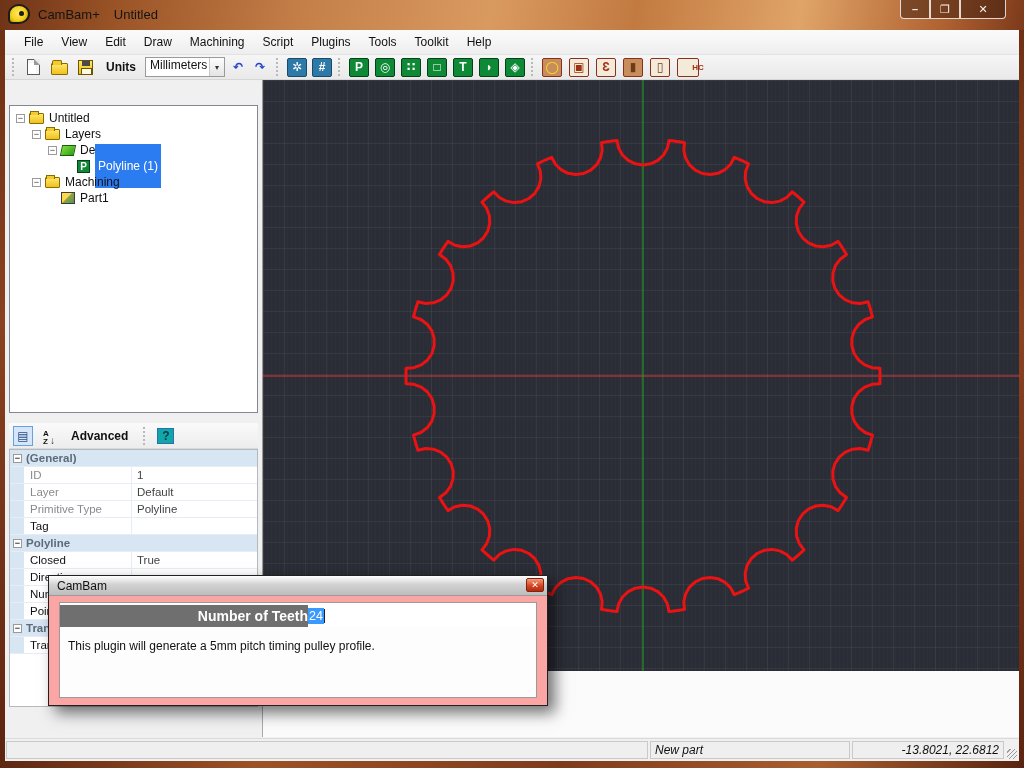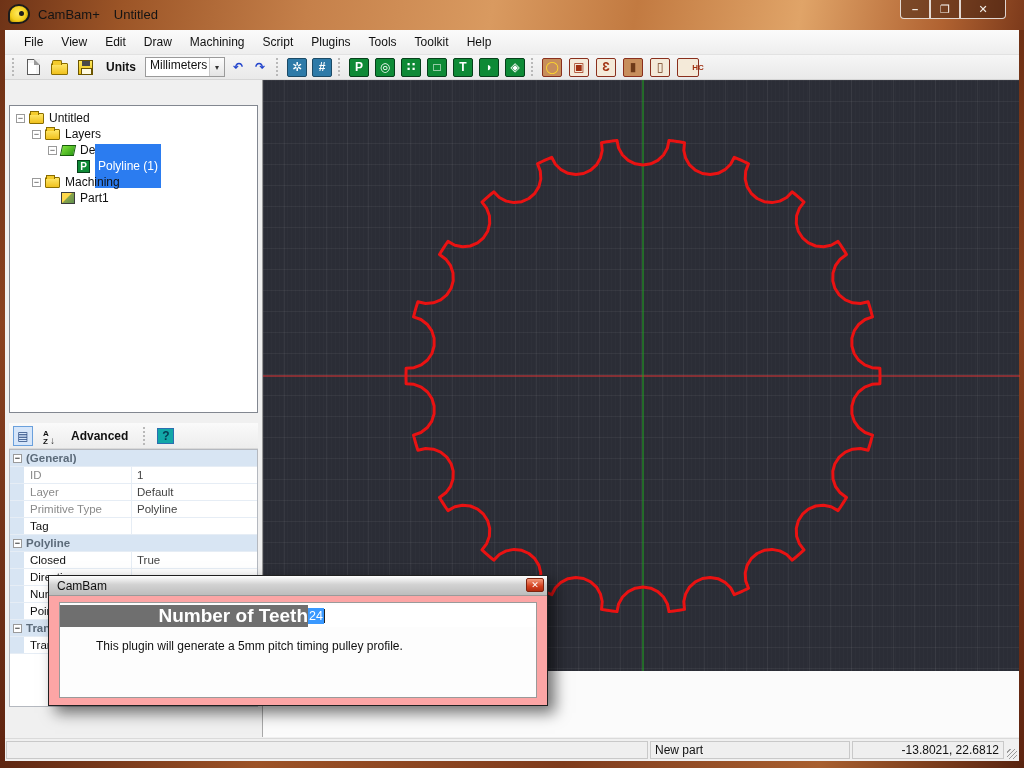--- a/index.html
+++ b/index.html
@@ -128,21 +128,21 @@
       repeating-linear-gradient(to right, rgba(255,255,255,.016) 0 1px, transparent 1px 4px);
     border-left:1px solid #9a9a9a; }
   #canvas svg { position:absolute; inset:0; }
   #below-canvas { position:absolute; left:262px; top:671px; width:757px; height:66px;
     background:#fbfbfb; border-left:1px solid #a8a8a8; }
 
   
   #statusbar { position:absolute; left:5px; top:738px; width:1014px; height:23px;
     background:#f0f0f0; border-top:1px solid #dadada; display:flex; align-items:stretch; }
   .sb-panel { border:1px solid; border-color:#c9c9c9; margin:2px 1px; background:#efefef;
-    font-size:12px; color:#111; display:flex; align-items:center; padding:0 4px; }
+    font-size:12px; color:#111; display:flex; align-items:center; padding:0 4px;font-style:italic; }
   .sb-main { flex:1; }
   .sb-newpart { width:200px; }
   .sb-coords { width:152px; justify-content:flex-end; }
   #grip { width:14px; position:relative; }
   #grip::after { content:""; position:absolute; right:2px; bottom:2px; width:10px; height:10px;
     background:repeating-linear-gradient(135deg,transparent 0 2px,#9a9a9a 2px 3px); }
 
   
   #dialog { position:absolute; left:48px; top:575px; width:500px; height:131px;
     background:#fca5a5; border:1px solid #202020; box-shadow:7px 7px 14px rgba(0,0,0,.55);
@@ -151,25 +151,25 @@
     display:flex; align-items:center; padding-left:8px; font-size:12px; color:#111;
     border-bottom:1px solid #9a9a9a; position:relative; }
   #dlg-close { position:absolute; right:3px; top:2px; width:18px; height:14px;
     background:linear-gradient(#f49a7c,#d3401e 60%,#b22b10); border:1px solid #7e2410;
     border-radius:2px; color:#fff; font-size:9px; font-weight:bold;
     display:flex; align-items:center; justify-content:center; }
   #dlg-body { position:absolute; left:10px; top:26px; width:478px; height:96px;
     background:#fdfdfd; border:1px solid #9a9a9a; }
   #dlg-promptrow { display:flex; height:22px; margin-top:2px; }
   #dlg-promptlabel { width:248px; background:#6f6f6f; color:#fff; font-weight:bold;
-    font-size:19px; display:flex; align-items:center; justify-content:flex-end; }
+    font-size:14px; display:flex; align-items:center; justify-content:flex-end; }
   #dlg-input { flex:1; background:#fff; display:flex; align-items:center; font-size:12.5px; }
   #dlg-input .selected { background:#3a99ff; color:#fff; padding:1px 1px; }
   #dlg-input .caret { width:1px; height:14px; background:#222; }
-  #dlg-message { padding:12px 0 0 8px; font-size:12px; color:#111;margin-left:28px; }
+  #dlg-message { padding:12px 0 0 8px; font-size:12px; color:#111; }
   #dlg-buttons { position:absolute; right:8px; bottom:7px; display:flex; gap:5px; }
   .dlg-btn { width:76px; height:22px; background:linear-gradient(#f8f8f8,#dcdcdc);
     border:1px solid #8e8e8e; font-size:12px; color:#111;
     display:flex; align-items:center; justify-content:center; }
   .dlg-btn.default { border:2px solid #3c3c3c; }
 </style>
 </head>
 <body>
 
 <div id="window">

